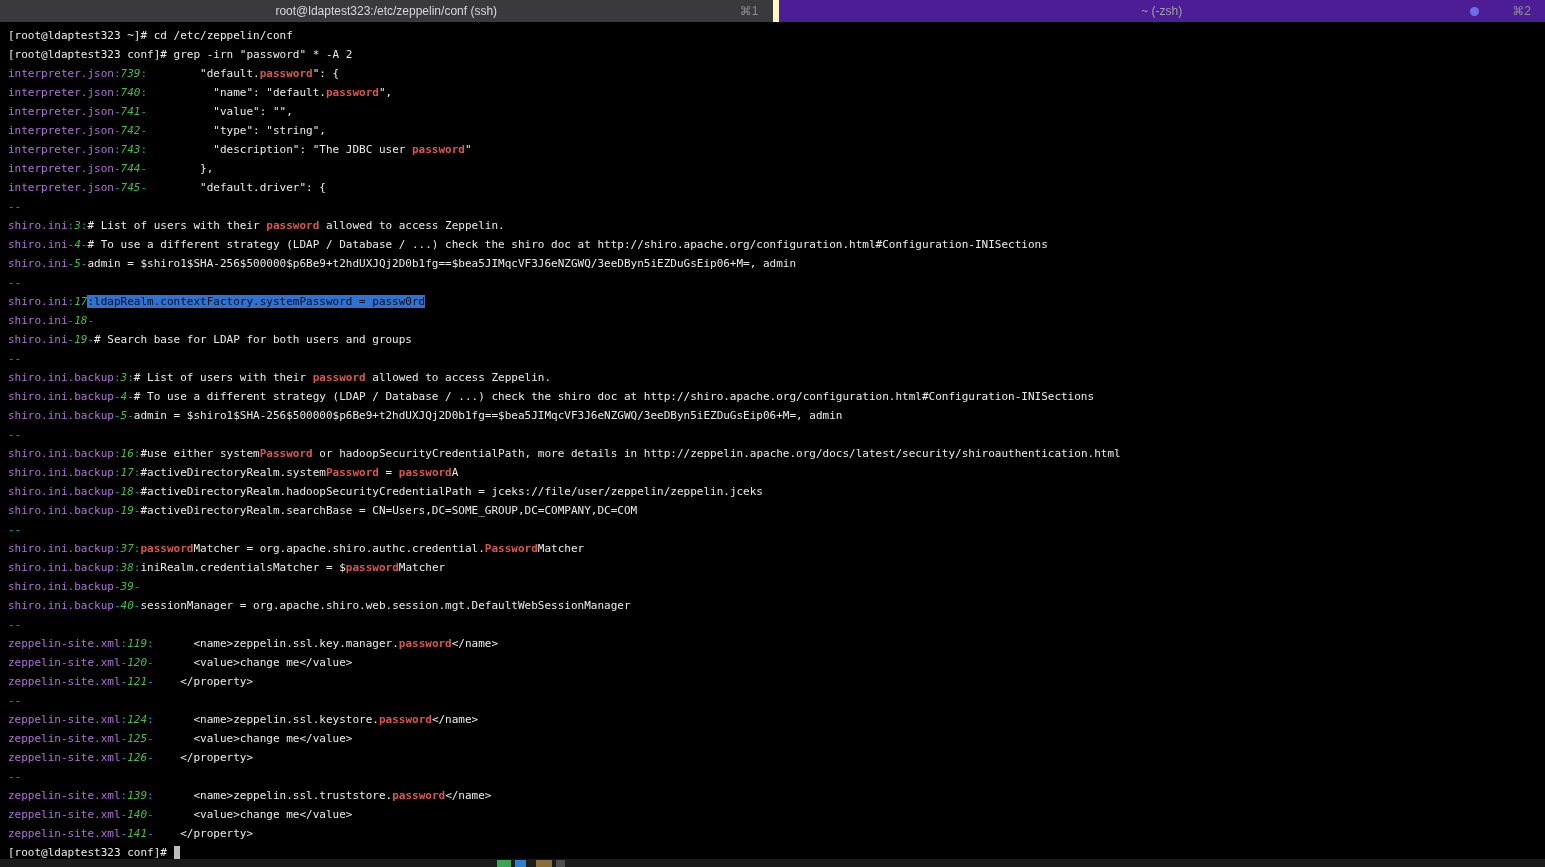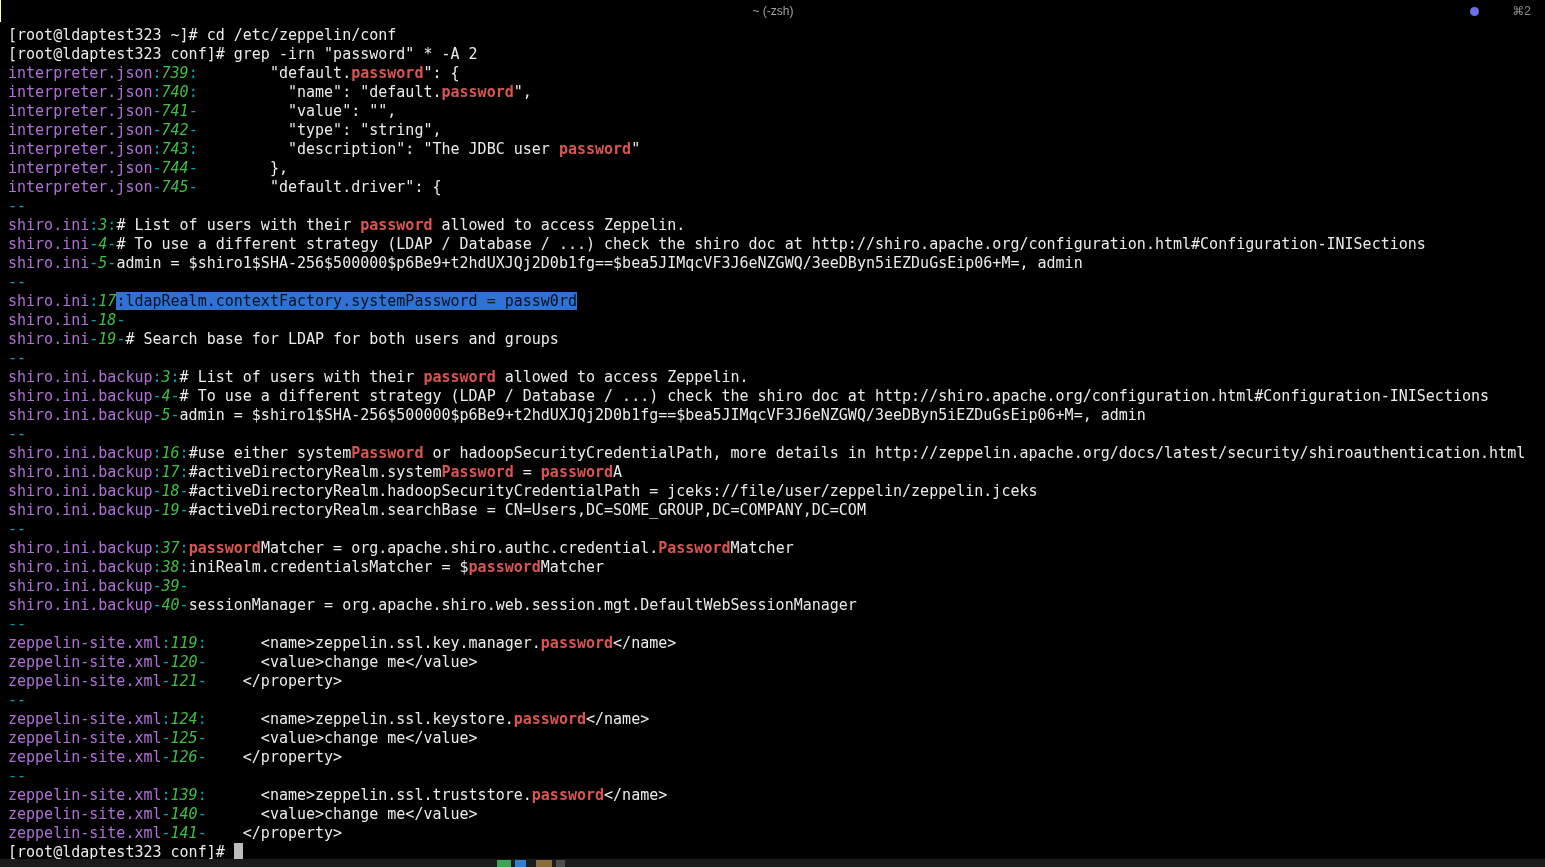--- a/index.html
+++ b/index.html
@@ -26,42 +26,42 @@
     display: flex;
     align-items: center;
     justify-content: center;
     font-family: "Liberation Sans", sans-serif;
     font-size: 12px;
     white-space: nowrap;
     overflow: hidden;
     cursor: default;
   }
   .tab.active   { background: #3a3a3c; color: #d8d8d8; }
-  .tab.inactive { background: #000000; color: #a2a2a4; border-left: 1px solid #fef9c3; }
+  .tab.inactive { background: #4c1d95; color: #a2a2a4; border-left: 6px solid #fef9c3; }
   .tab-shortcut {
     position: absolute;
     right: 14px;
     color: #8d8d90;
     font-size: 12px;
   }
   .activity-dot {
     position: absolute;
     right: 66px;
     width: 9px; height: 9px;
     border-radius: 50%;
     background: var(--dot, #6d6de8);
   }
 
   
   .screen {
     position: absolute;
     top: 24px; left: 0; right: 0; bottom: 8px;
     padding: 2px 17px 0 8px;
     white-space: pre;
-    font-size: 15px;
+    font-size: 11px;
     line-height: 19px;
     color: var(--fg, #ebebeb);
     overflow: hidden;
     cursor: text;
   }
   .ln { height: 19px; }
   .c-w   { color: var(--fg, #ebebeb); }
   .c-f   { color: var(--purple, #b070d8); margin-top: 32px; }
   .c-n   { color: var(--green, #3fbf44); font-style: italic; }
   .c-s   { color: var(--cyan, #00a6b2); }
@@ -79,20 +79,24 @@
   .strip-frag { position: absolute; bottom: 0; height: 7px; }
   .frag-1 { left: 497px; width: 14px; background: #3aa655; }
   .frag-2 { left: 515px; width: 11px; background: #2f7fd0; }
   .frag-3 { left: 536px; width: 16px; background: #8a6d3b; }
   .frag-4 { left: 556px; width: 9px;  background: #4d4d4d; }
 </style>
 </head>
 <body>
 
 <div class="tabbar">
+  <div class="tab active">
+    <span class="tab-title">root@ldaptest323:/etc/zeppelin/conf (ssh)</span>
+    <span class="tab-shortcut">⌘1</span>
+  </div>
   <div class="tab inactive">
     <span class="tab-title">~ (-zsh)</span>
     <span class="activity-dot"></span>
     <span class="tab-shortcut">⌘2</span>
   </div>
 </div>
 
 <div class="screen" id="screen"><div class="ln"><span class="c-w">[root@ldaptest323 ~]# cd /etc/zeppelin/conf</span></div><div class="ln"><span class="c-w">[root@ldaptest323 conf]# grep -irn "password" * -A 2</span></div><div class="ln"><span class="c-f">interpreter.json</span><span class="c-s">:</span><span class="c-n">739</span><span class="c-s">:</span><span class="c-w">        "default.</span><span class="c-m">password</span><span class="c-w">": {</span></div><div class="ln"><span class="c-f">interpreter.json</span><span class="c-s">:</span><span class="c-n">740</span><span class="c-s">:</span><span class="c-w">          "name": "default.</span><span class="c-m">password</span><span class="c-w">",</span></div><div class="ln"><span class="c-f">interpreter.json</span><span class="c-s">-</span><span class="c-n">741</span><span class="c-s">-</span><span class="c-w">          "value": "",</span></div><div class="ln"><span class="c-f">interpreter.json</span><span class="c-s">-</span><span class="c-n">742</span><span class="c-s">-</span><span class="c-w">          "type": "string",</span></div><div class="ln"><span class="c-f">interpreter.json</span><span class="c-s">:</span><span class="c-n">743</span><span class="c-s">:</span><span class="c-w">          "description": "The JDBC user </span><span class="c-m">password</span><span class="c-w">"</span></div><div class="ln"><span class="c-f">interpreter.json</span><span class="c-s">-</span><span class="c-n">744</span><span class="c-s">-</span><span class="c-w">        },</span></div><div class="ln"><span class="c-f">interpreter.json</span><span class="c-s">-</span><span class="c-n">745</span><span class="c-s">-</span><span class="c-w">        "default.driver": {</span></div><div class="ln"><span class="c-s">--</span></div><div class="ln"><span class="c-f">shiro.ini</span><span class="c-s">:</span><span class="c-n">3</span><span class="c-s">:</span><span class="c-w"># List of users with their </span><span class="c-m">password</span><span class="c-w"> allowed to access Zeppelin.</span></div><div class="ln"><span class="c-f">shiro.ini</span><span class="c-s">-</span><span class="c-n">4</span><span class="c-s">-</span><span class="c-w"># To use a different strategy (LDAP / Database / ...) check the shiro doc at http://shiro.apache.org/configuration.html#Configuration-INISections</span></div><div class="ln"><span class="c-f">shiro.ini</span><span class="c-s">-</span><span class="c-n">5</span><span class="c-s">-</span><span class="c-w">admin = $shiro1$SHA-256$500000$p6Be9+t2hdUXJQj2D0b1fg==$bea5JIMqcVF3J6eNZGWQ/3eeDByn5iEZDuGsEip06+M=, admin</span></div><div class="ln"><span class="c-s">--</span></div><div class="ln"><span class="c-f">shiro.ini</span><span class="c-s">:</span><span class="c-n">17</span><span class="c-sel">:ldapRealm.contextFactory.systemPassword = passw0rd</span></div><div class="ln"><span class="c-f">shiro.ini</span><span class="c-s">-</span><span class="c-n">18</span><span class="c-s">-</span></div><div class="ln"><span class="c-f">shiro.ini</span><span class="c-s">-</span><span class="c-n">19</span><span class="c-s">-</span><span class="c-w"># Search base for LDAP for both users and groups</span></div><div class="ln"><span class="c-s">--</span></div><div class="ln"><span class="c-f">shiro.ini.backup</span><span class="c-s">:</span><span class="c-n">3</span><span class="c-s">:</span><span class="c-w"># List of users with their </span><span class="c-m">password</span><span class="c-w"> allowed to access Zeppelin.</span></div><div class="ln"><span class="c-f">shiro.ini.backup</span><span class="c-s">-</span><span class="c-n">4</span><span class="c-s">-</span><span class="c-w"># To use a different strategy (LDAP / Database / ...) check the shiro doc at http://shiro.apache.org/configuration.html#Configuration-INISections</span></div><div class="ln"><span class="c-f">shiro.ini.backup</span><span class="c-s">-</span><span class="c-n">5</span><span class="c-s">-</span><span class="c-w">admin = $shiro1$SHA-256$500000$p6Be9+t2hdUXJQj2D0b1fg==$bea5JIMqcVF3J6eNZGWQ/3eeDByn5iEZDuGsEip06+M=, admin</span></div><div class="ln"><span class="c-s">--</span></div><div class="ln"><span class="c-f">shiro.ini.backup</span><span class="c-s">:</span><span class="c-n">16</span><span class="c-s">:</span><span class="c-w">#use either system</span><span class="c-m">Password</span><span class="c-w"> or hadoopSecurityCredentialPath, more details in http://zeppelin.apache.org/docs/latest/security/shiroauthentication.html</span></div><div class="ln"><span class="c-f">shiro.ini.backup</span><span class="c-s">:</span><span class="c-n">17</span><span class="c-s">:</span><span class="c-w">#activeDirectoryRealm.system</span><span class="c-m">Password</span><span class="c-w"> = </span><span class="c-m">password</span><span class="c-w">A</span></div><div class="ln"><span class="c-f">shiro.ini.backup</span><span class="c-s">-</span><span class="c-n">18</span><span class="c-s">-</span><span class="c-w">#activeDirectoryRealm.hadoopSecurityCredentialPath = jceks://file/user/zeppelin/zeppelin.jceks</span></div><div class="ln"><span class="c-f">shiro.ini.backup</span><span class="c-s">-</span><span class="c-n">19</span><span class="c-s">-</span><span class="c-w">#activeDirectoryRealm.searchBase = CN=Users,DC=SOME_GROUP,DC=COMPANY,DC=COM</span></div><div class="ln"><span class="c-s">--</span></div><div class="ln"><span class="c-f">shiro.ini.backup</span><span class="c-s">:</span><span class="c-n">37</span><span class="c-s">:</span><span class="c-m">password</span><span class="c-w">Matcher = org.apache.shiro.authc.credential.</span><span class="c-m">Password</span><span class="c-w">Matcher</span></div><div class="ln"><span class="c-f">shiro.ini.backup</span><span class="c-s">:</span><span class="c-n">38</span><span class="c-s">:</span><span class="c-w">iniRealm.credentialsMatcher = $</span><span class="c-m">password</span><span class="c-w">Matcher</span></div><div class="ln"><span class="c-f">shiro.ini.backup</span><span class="c-s">-</span><span class="c-n">39</span><span class="c-s">-</span></div><div class="ln"><span class="c-f">shiro.ini.backup</span><span class="c-s">-</span><span class="c-n">40</span><span class="c-s">-</span><span class="c-w">sessionManager = org.apache.shiro.web.session.mgt.DefaultWebSessionManager</span></div><div class="ln"><span class="c-s">--</span></div><div class="ln"><span class="c-f">zeppelin-site.xml</span><span class="c-s">:</span><span class="c-n">119</span><span class="c-s">:</span><span class="c-w">      &lt;name&gt;zeppelin.ssl.key.manager.</span><span class="c-m">password</span><span class="c-w">&lt;/name&gt;</span></div><div class="ln"><span class="c-f">zeppelin-site.xml</span><span class="c-s">-</span><span class="c-n">120</span><span class="c-s">-</span><span class="c-w">      &lt;value&gt;change me&lt;/value&gt;</span></div><div class="ln"><span class="c-f">zeppelin-site.xml</span><span class="c-s">-</span><span class="c-n">121</span><span class="c-s">-</span><span class="c-w">    &lt;/property&gt;</span></div><div class="ln"><span class="c-s">--</span></div><div class="ln"><span class="c-f">zeppelin-site.xml</span><span class="c-s">:</span><span class="c-n">124</span><span class="c-s">:</span><span class="c-w">      &lt;name&gt;zeppelin.ssl.keystore.</span><span class="c-m">password</span><span class="c-w">&lt;/name&gt;</span></div><div class="ln"><span class="c-f">zeppelin-site.xml</span><span class="c-s">-</span><span class="c-n">125</span><span class="c-s">-</span><span class="c-w">      &lt;value&gt;change me&lt;/value&gt;</span></div><div class="ln"><span class="c-f">zeppelin-site.xml</span><span class="c-s">-</span><span class="c-n">126</span><span class="c-s">-</span><span class="c-w">    &lt;/property&gt;</span></div><div class="ln"><span class="c-s">--</span></div><div class="ln"><span class="c-f">zeppelin-site.xml</span><span class="c-s">:</span><span class="c-n">139</span><span class="c-s">:</span><span class="c-w">      &lt;name&gt;zeppelin.ssl.truststore.</span><span class="c-m">password</span><span class="c-w">&lt;/name&gt;</span></div><div class="ln"><span class="c-f">zeppelin-site.xml</span><span class="c-s">-</span><span class="c-n">140</span><span class="c-s">-</span><span class="c-w">      &lt;value&gt;change me&lt;/value&gt;</span></div><div class="ln"><span class="c-f">zeppelin-site.xml</span><span class="c-s">-</span><span class="c-n">141</span><span class="c-s">-</span><span class="c-w">    &lt;/property&gt;</span></div><div class="ln"><span class="c-w">[root@ldaptest323 conf]# </span><span class="c-cur"> </span></div></div>
 
 <div class="bottom-strip">

